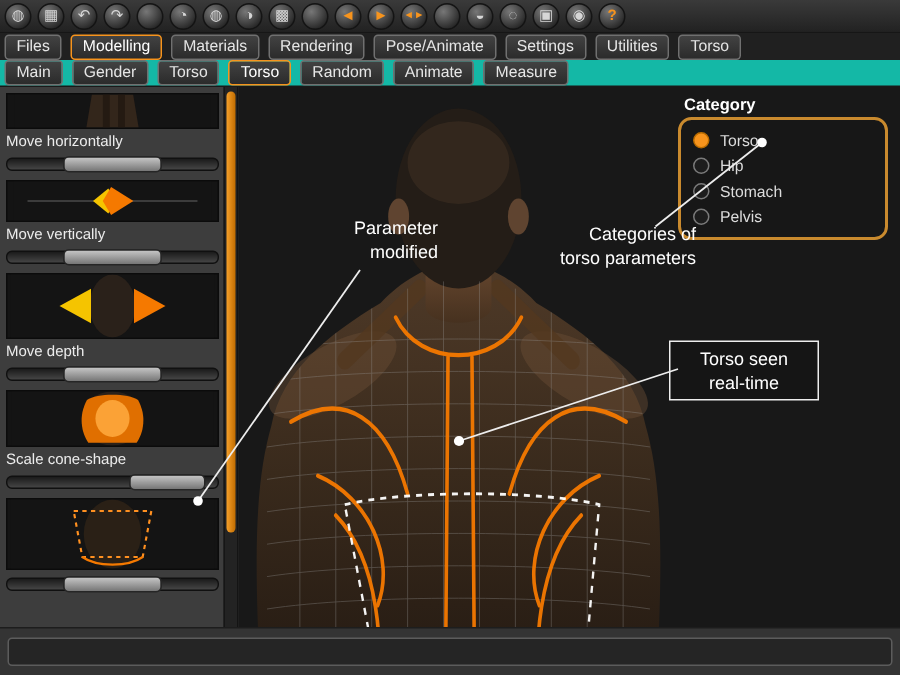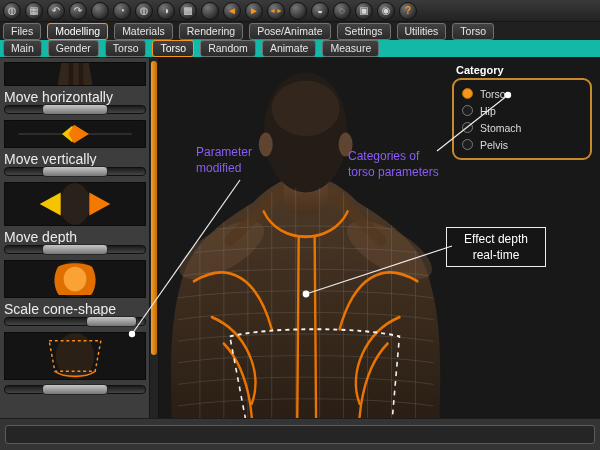--- a/index.html
+++ b/index.html
@@ -25,21 +25,21 @@
   .sub-tabs{top:40px;height:18px;background:#14b8a6;border-bottom:1px solid #191919}
   .tab{padding:1px 7px 2px;font-size:10.5px;color:#e6e6e6;white-space:nowrap;
     background:linear-gradient(#424242,#2b2b2b);border:1px solid #707070;border-radius:3px}
   .tab.active{border-color:#f7941d;color:#fff}
 
   
   .content{position:absolute;left:0;top:58px;width:600px;height:360px;background:#181818}
 
   .left-panel{position:absolute;left:0;top:0;width:159px;height:360px;background:#3d3d3d;
     border-right:1px solid #141414;overflow:hidden;padding:2px 12px 0 4px}
-  .param-label{font-size:14px;color:#ececec;margin:2px 0 2px;height:12px}
+  .param-label{font-size:10px;color:#ececec;margin:2px 0 2px;height:12px}
   .slider{position:relative;height:14px;margin:1px 0 3px}
   .slider .track{position:absolute;left:0;right:0;top:2px;height:9px;border-radius:4px;
     background:linear-gradient(#1b1b1b,#454545);border:1px solid #101010}
   .slider .handle{position:absolute;top:1px;height:11px;width:46%;left:27%;border-radius:4px;
     background:linear-gradient(#c6c6c6,#767676);border:1px solid #262626}
   .preview{display:block;width:100%;background:#141414;border:1px solid #0b0b0b;margin:2px 0 3px}
   .scrollbar{position:absolute;right:0;top:0;width:9px;height:360px;background:#232323;
     border-left:1px solid #161616}
   .scroll-thumb{position:absolute;left:1px;right:1px;top:3px;height:294px;border-radius:3px;
     background:linear-gradient(90deg,#f6a02a,#c06c00)}
@@ -50,21 +50,21 @@
   
   .category-panel{position:absolute;right:8px;top:6px;width:140px;z-index:3}
   .cat-title{font-size:11px;font-weight:bold;color:#fff;margin:0 0 2px 4px}
   .cat-box{border:2px solid #c98a2e;border-radius:9px;padding:5px 8px;background:rgba(20,20,20,.25)}
   .cat-row{display:flex;align-items:center;gap:7px;height:17px}
   .cat-radio{width:11px;height:11px;border-radius:50%;border:1px solid #7a7a7a;background:#1d1d1d;flex:0 0 auto}
   .cat-radio.selected{background:#f7941d;border-color:#b96c00}
   .cat-label{font-size:10.5px;color:#dcdcdc}
 
   
-  .annot-text{position:absolute;color:#8b5cf6;font-size:12px;text-align:left;
+  .annot-text{position:absolute;color:#ffffff;font-size:12px;text-align:right;
     white-space:pre-line;line-height:1.35;z-index:4}
   .annot-box{position:absolute;border:1px solid #ededed;color:#fff;font-size:12px;text-align:center;
     white-space:pre-line;line-height:1.35;padding:3px 8px;background:rgba(18,18,18,.35);z-index:4}
   .overlay{position:absolute;left:0;top:0;width:600px;height:360px;pointer-events:none;z-index:5}
 
   
   .status-bar{position:absolute;left:0;top:418px;width:600px;height:32px;background:#343434;
     border-top:1px solid #1d1d1d}
   .status-inner{margin:6px 5px 0;height:19px;background:#252525;border:1px solid #5c5c5c;border-radius:3px}
 </style>
@@ -327,21 +327,21 @@
             <span class="cat-label">Pelvis</span>
           </div>
         </div>
       </div>
     </div>
 
     <div class="annot-text" style="left:196px;top:86px;width:96px">Parameter
 modified</div>
     <div class="annot-text" style="left:348px;top:90px;width:116px">Categories of
 torso parameters</div>
-    <div class="annot-box" style="left:446px;top:169px;width:100px">Effect depth
+    <div class="annot-box" style="left:446px;top:169px;width:100px">Torso seen
 real-time</div>
 
     <svg class="overlay" viewBox="0 0 600 360">
       <g stroke="#ededed" stroke-width="1.2" fill="none">
         <line x1="240" y1="122" x2="132" y2="276"></line>
         <line x1="437" y1="93" x2="508" y2="37"></line>
         <line x1="452" y1="188" x2="306" y2="236"></line>
       </g>
       <g fill="#ffffff">
         <circle cx="132" cy="276" r="3.2"></circle>

